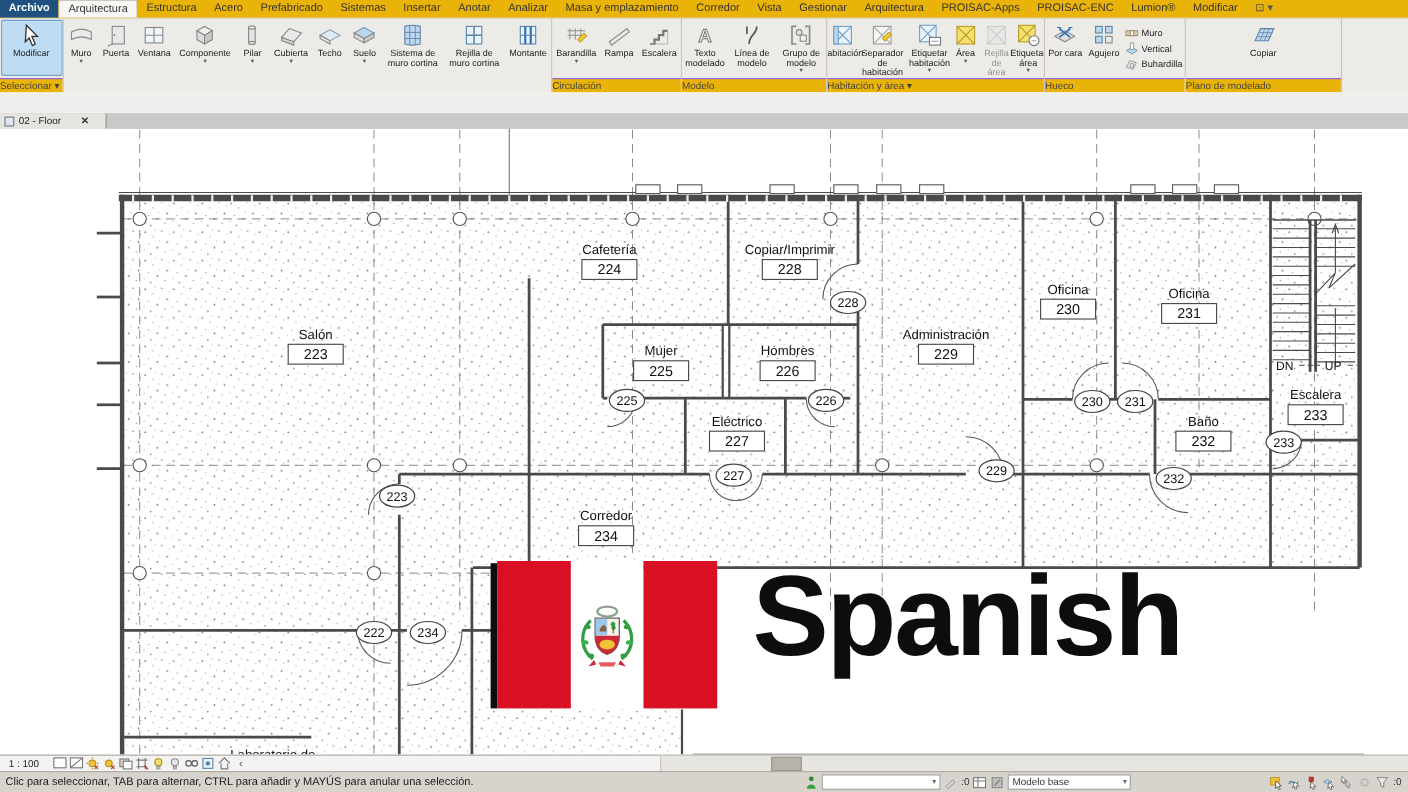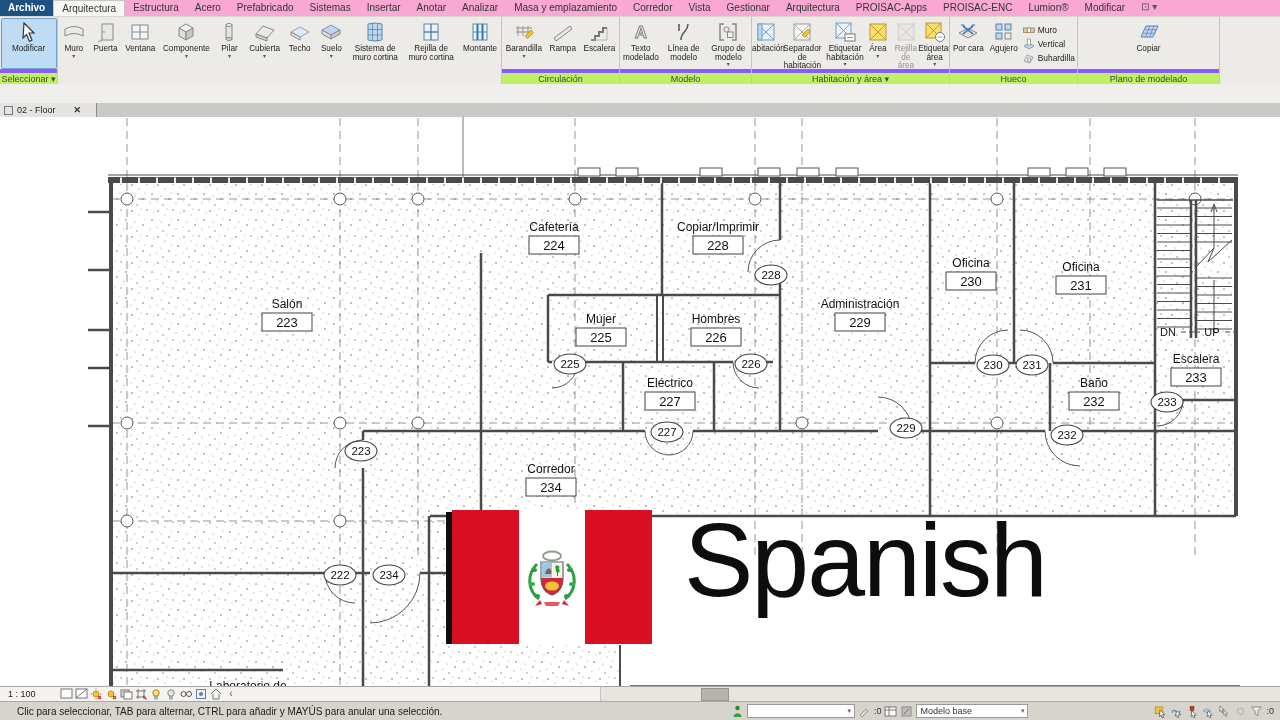--- a/index.html
+++ b/index.html
@@ -1,30 +1,30 @@
 <!DOCTYPE html>
 <html><head>
 <meta charset="utf-8">
 <style>
   html,body{margin:0;padding:0}
   body{width:1280px;height:720px;position:relative;overflow:hidden;background:#fff;
        font-family:"Liberation Sans",sans-serif;-webkit-font-smoothing:antialiased}
   
-  .menubar{position:absolute;left:0;top:0;width:1280px;height:16px;background:#f9a8d4;
+  .menubar{position:absolute;left:0;top:0;width:1280px;height:16px;background:#eab308;
            border-bottom:1px solid #D9D6D0;display:flex;align-items:stretch;font-size:10px;color:#333}
   .menutab{padding:2px 8px 0 8px;white-space:nowrap;cursor:default}
   .menutab.file{background:#1E5180;color:#fff;font-weight:bold}
   .menutab.active{background:#F8F7F5;border:1px solid #C9C5BF;border-bottom:none;border-radius:2px 2px 0 0}
   .menutab.toggle{color:#555;padding-top:1px}
   
   .ribbon{position:absolute;left:0;top:17px;width:1280px;height:67px;background:#EDEBE7;display:flex}
   .panel{display:flex;flex-direction:column;border-right:1px solid #C9C5BE;box-sizing:border-box;overflow:hidden}
   .pbtns{height:54px;display:flex;justify-content:center;align-items:flex-start;padding-top:1px;gap:0px}
-  .plabel{height:12px;font-size:9px;line-height:12px;text-align:center;color:#444;background:#bef264;
-          border-top:4px solid #8b5cf6;white-space:nowrap;overflow:hidden}
+  .plabel{height:12px;font-size:9px;line-height:12px;color:#444;background:#eab308;
+          border-top:1px solid #8b5cf6;white-space:nowrap;overflow:hidden}
   .bigbtn{display:flex;flex-direction:column;align-items:center;min-width:27px;max-width:56px;flex:1 1 auto;
           padding:1px 1px;border:1px solid transparent;border-radius:2px;height:51px;box-sizing:border-box}
   .bigbtn.selected{background:#BFDCF5;border-color:#6FA1C9}
   .bigbtn.disabled{opacity:.45}
   .icon24{width:24px;height:24px;flex:0 0 24px}
   .icon24 svg{width:24px;height:24px}
   .blbl{font-size:8.2px;line-height:1.06;text-align:center;color:#222;margin-top:1px;word-break:normal}
   .barr{font-size:6px;color:#555;line-height:5px}
   .stackcol{display:flex;flex-direction:column;justify-content:center;height:51px;padding:0 2px}
   .srow{display:flex;align-items:center;height:14px;gap:3px;white-space:nowrap}
@@ -38,34 +38,34 @@
            display:flex;align-items:center;gap:4px;font-size:9px;color:#222;padding-left:4px;box-sizing:border-box}
   .viewtab .doc{width:9px;height:9px;border:1px solid #777;background:#DDE6EE;box-sizing:border-box}
   .viewtab .x{margin-left:14px;font-size:9px;color:#333;font-weight:bold}
   
   .canvas{position:absolute;left:0;top:117px;width:1280px;height:569px;background:#fff}
   
   .flagblack{position:absolute;left:446px;top:512px;width:6px;height:132px;background:#0e0e0e}
   .flag{position:absolute;left:452px;top:510px;width:200px;height:134px;display:flex}
   .flag .st{flex:1 1 0}
   .emblem{position:absolute;left:522px;top:546px;width:60px;height:62px}
-  .caption{position:absolute;left:684px;top:508px;font-size:104px;font-weight:normal;color:#0d0d0d;
+  .caption{position:absolute;left:684px;top:508px;font-size:104px;font-weight:bold;color:#0d0d0d;
            letter-spacing:-2px;line-height:1.0;white-space:nowrap}
   
   .viewbar{position:absolute;left:0;top:686px;width:1280px;height:15px;background:#F4F3F1;border-top:1px solid #A9A59E;
            display:flex;align-items:center;font-size:9px;color:#222;box-sizing:border-box}
-  .viewbar .scale{margin-left:8px;margin-right:24px;white-space:nowrap}
+  .viewbar .scale{margin-left:8px;margin-right:12px;white-space:nowrap}
   .vbic{width:13px;height:12px;margin-right:2px;display:inline-block}
   .vbic svg{width:13px;height:12px}
   .hscroll{position:absolute;left:600px;top:0px;width:680px;height:14px;background:#E7E5E0;border-left:1px solid #C9C5BE}
   .hthumb{position:absolute;left:100px;top:1px;width:26px;height:11px;background:#B7B3AC;border:1px solid #9B978F}
   
   .statusbar{position:absolute;left:0;top:701px;width:1280px;height:19px;background:#D7D4CD;border-top:1px solid #ACA8A0;
              font-size:10px;color:#1a1a1a;display:flex;align-items:center;box-sizing:border-box}
-  .statusbar .hint{margin-left:17px;white-space:nowrap}
+  .statusbar .hint{margin-left:5px;white-space:nowrap}
   .sright{position:absolute;right:0;top:0;height:18px;display:flex;align-items:center;gap:3px;padding-right:6px}
   .scombo{background:#fff;border:1px solid #999;height:12px;display:flex;align-items:center;
           font-size:9px;color:#333;padding:0 3px;position:relative;box-sizing:content-box}
   .scombo .caret{margin-left:auto;font-size:7px;color:#666;padding-left:4px}
   .sic{width:13px;height:13px;display:inline-block}
   .sic svg{width:13px;height:13px}
   .scount{font-size:9px;color:#333}
   .gap18{width:120px}
 </style>
 </head>

